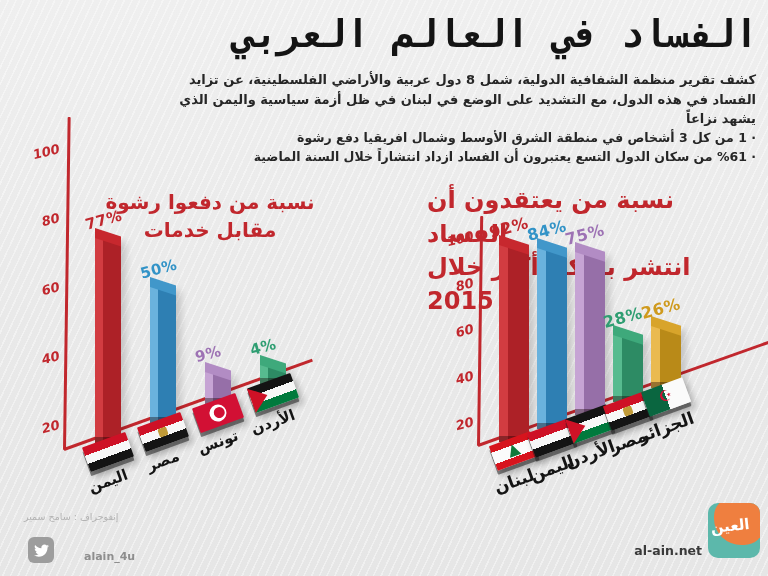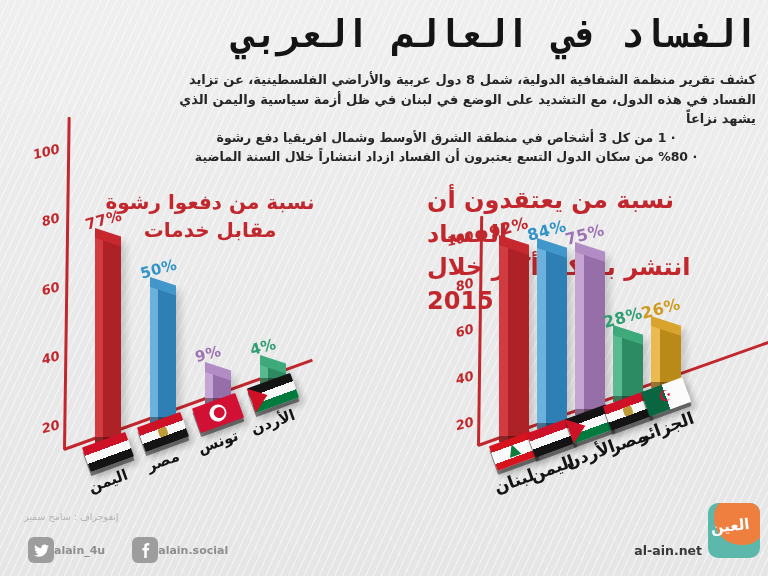--- a/index.html
+++ b/index.html
@@ -7,21 +7,21 @@
     position:relative;width:768px;height:576px;overflow:hidden;
     font-family:"DejaVu Sans",sans-serif;
     background:
       repeating-linear-gradient(115deg, rgba(255,255,255,.4) 0 1.5px, rgba(255,255,255,0) 1.5px 7px),
       linear-gradient(180deg,#efefef 0%,#e9e9e9 55%,#e6e6e6 100%);
   }
   .abs{position:absolute;}
   
   .main-title{right:10px;top:12px;direction:rtl;font-size:38px;font-weight:800;color:#141414;letter-spacing:-1px;font-family:Liberation Mono, monospace;}
   .intro{right:12px;top:70px;width:620px;direction:rtl;text-align:right;font-size:13px;font-weight:700;color:#262626;line-height:1.5;white-space:pre-line;}
-  .bullets{right:12px;top:128px;width:620px;direction:rtl;text-align:center;font-size:12.5px;font-weight:700;color:#262626;line-height:1.55;}
+  .bullets{right:12px;top:128px;width:620px;direction:rtl;text-align:right;font-size:12.5px;font-weight:700;color:#262626;line-height:1.55;}
   
   .chart-title{color:#c1272d;font-weight:800;white-space:pre-line;direction:rtl;line-height:1.4;}
   .ct-left{left:100px;top:188px;width:220px;text-align:center;font-size:20px;}
   .ct-right{right:11px;top:184px;width:330px;text-align:left;font-size:24px;}
   .axis-y{width:3px;background:#c1272d;border-radius:1px;}
   .baseline{height:3px;background:#c1272d;transform-origin:left center;}
   .tick{width:34px;text-align:right;color:#c1272d;font-size:13px;font-weight:800;font-style:italic;transform:rotate(-14deg);}
   .bar{box-shadow:5px 4px 7px rgba(0,0,0,.16);}
   .bar .strip{position:absolute;left:0;top:0;bottom:0;}
   .bar .btm{position:absolute;left:0;right:0;bottom:0;height:6px;background:rgba(20,0,0,.38);}
@@ -39,40 +39,40 @@
   .flag-jordan{background:linear-gradient(180deg,#141414 0 33.4%,#f7f7f7 33.4% 66.7%,#007a3d 66.7%);}
   .flag-jordan::before{left:0;top:0;border-top:13px solid transparent;border-bottom:13px solid transparent;border-left:17px solid #ce1126;width:0;height:0;}
   .flag-lebanon{background:linear-gradient(180deg,#d7141d 0 27%,#fbfbfb 27% 73%,#d7141d 73%);}
   .flag-lebanon::after{left:50%;top:6px;transform:translateX(-50%);width:0;height:0;border-left:6px solid transparent;border-right:6px solid transparent;border-bottom:12px solid #0e7a3b;}
   .flag-algeria{background:linear-gradient(90deg,#0a6640 0 50%,#fbfbfb 50%);}
   .flag-algeria::before{content:"☪";left:50%;top:50%;transform:translate(-50%,-54%);color:#d21034;font-size:15px;line-height:1;}
   
   .source-note{right:312px;top:463px;direction:rtl;font-size:13px;font-weight:700;color:#8f8f8f;}
   .credit{left:24px;top:511px;direction:rtl;font-size:9.5px;color:#b3b3b3;}
   .social-row{left:28px;top:537px;display:flex;align-items:center;}
-  .social-item{display:flex;align-items:center;margin-right:20px;cursor:pointer;}
+  .social-item{display:flex;align-items:flex-end;margin-right:20px;cursor:pointer;gap:30px;}
   .icon-box{width:26px;height:26px;border-radius:6px;background:#9d9d9d;display:flex;align-items:center;justify-content:center;margin-left:0;}
   .social-label{font-size:11px;color:#8e8e8e;margin-right:0;margin-left:0;padding-right:7px;font-weight:600;}
   .site-url{right:66px;top:543px;font-size:12.5px;font-weight:700;color:#3a3a3a;}
   .brand-logo{right:8px;top:503px;width:52px;height:55px;border-radius:10px;background:#5cb8ab;overflow:hidden;}
   .brand-logo .blob{position:absolute;right:-4px;top:-6px;width:50px;height:48px;background:#ef7f3f;border-radius:40% 30% 40% 55%;}
   .brand-logo .brand-text{position:absolute;right:4px;top:14px;width:100%;text-align:center;color:#fff;font-weight:800;font-size:15px;direction:rtl;transform:rotate(-6deg);}
 </style>
 </head>
 <body>
 
 <div id="canvas">
 
   <div class="abs main-title">الفساد في العالم العربي</div>
   <div class="abs intro">كشف تقرير منظمة الشفافية الدولية، شمل 8 دول عربية والأراضي الفلسطينية، عن تزايد
 الفساد في هذه الدول، مع التشديد على الوضع في لبنان في ظل أزمة سياسية واليمن الذي
 يشهد نزاعاً</div>
   <div class="abs bullets">
     <div>· 1 من كل 3 أشخاص في منطقة الشرق الأوسط وشمال افريقيا دفع رشوة</div>
-    <div>· %80 من سكان الدول التسع يعتبرون أن الفساد ازداد انتشاراً خلال السنة الماضية</div>
+    <div>· %61 من سكان الدول التسع يعتبرون أن الفساد ازداد انتشاراً خلال السنة الماضية</div>
   </div>
 
   <div class="abs chart-title ct-left">نسبة من دفعوا رشوة
 مقابل خدمات</div>
   <div class="abs chart-title ct-right">نسبة من يعتقدون أن الفساد
 انتشر بشكل أكبر خلال 2015</div>
 
   <div>
       <div class="axis-y" style="left: 63px; top: 117px; height: 333px; background: rgb(193, 39, 45); transform: rotate(0.8deg); transform-origin: left bottom; z-index: 1; position: absolute;"></div>
       <div class="tick" style="left: 26px; top: 421px; color: rgb(193, 39, 45); z-index: 1; position: absolute;">20</div>
@@ -168,28 +168,20 @@
   <div class="abs credit">إنفوجراف : سامح سمير</div>
   <div class="abs social-row">
       <div class="social-item">
         <div class="icon-box">
           <svg width="15" height="15" viewBox="0 0 24 24">
             <path fill="#fff" d="M24 4.6c-.9.4-1.8.7-2.8.8 1-.6 1.8-1.6 2.2-2.7-1 .6-2 1-3.1 1.2-.9-1-2.2-1.6-3.6-1.6-2.7 0-4.9 2.2-4.9 4.9 0 .4 0 .8.1 1.1-4.1-.2-7.7-2.2-10.1-5.1-.4.7-.7 1.6-.7 2.5 0 1.7.9 3.2 2.2 4.1-.8 0-1.6-.2-2.2-.6v.1c0 2.4 1.7 4.4 3.9 4.8-.4.1-.8.2-1.3.2-.3 0-.6 0-.9-.1.6 2 2.4 3.4 4.6 3.4-1.7 1.3-3.8 2.1-6.1 2.1-.4 0-.8 0-1.2-.1 2.2 1.4 4.8 2.2 7.5 2.2 9 0 14-7.5 14-14v-.6c1-.7 1.8-1.6 2.5-2.6z"></path>
           </svg>
         </div>
         <span class="social-label">alain_4u</span>
       </div>
-      <div class="social-item">
-        <div class="icon-box">
-          <svg width="15" height="15" viewBox="0 0 24 24">
-            <path fill="#fff" d="M15.5 4H18V0h-3c-3 0-5 2.1-5 5v3H7v4h3v12h4V12h3.3l.7-4h-4V5.3c0-.8.5-1.3 1.5-1.3z"></path>
-          </svg>
-        </div>
-        <span class="social-label">alain.social</span>
-      </div>
     </div>
   <div class="abs site-url">al-ain.net</div>
   <div class="abs brand-logo">
     <div class="blob"></div>
     <div class="brand-text">العين</div>
   </div>
 
 </div>
 
 </body></html>

